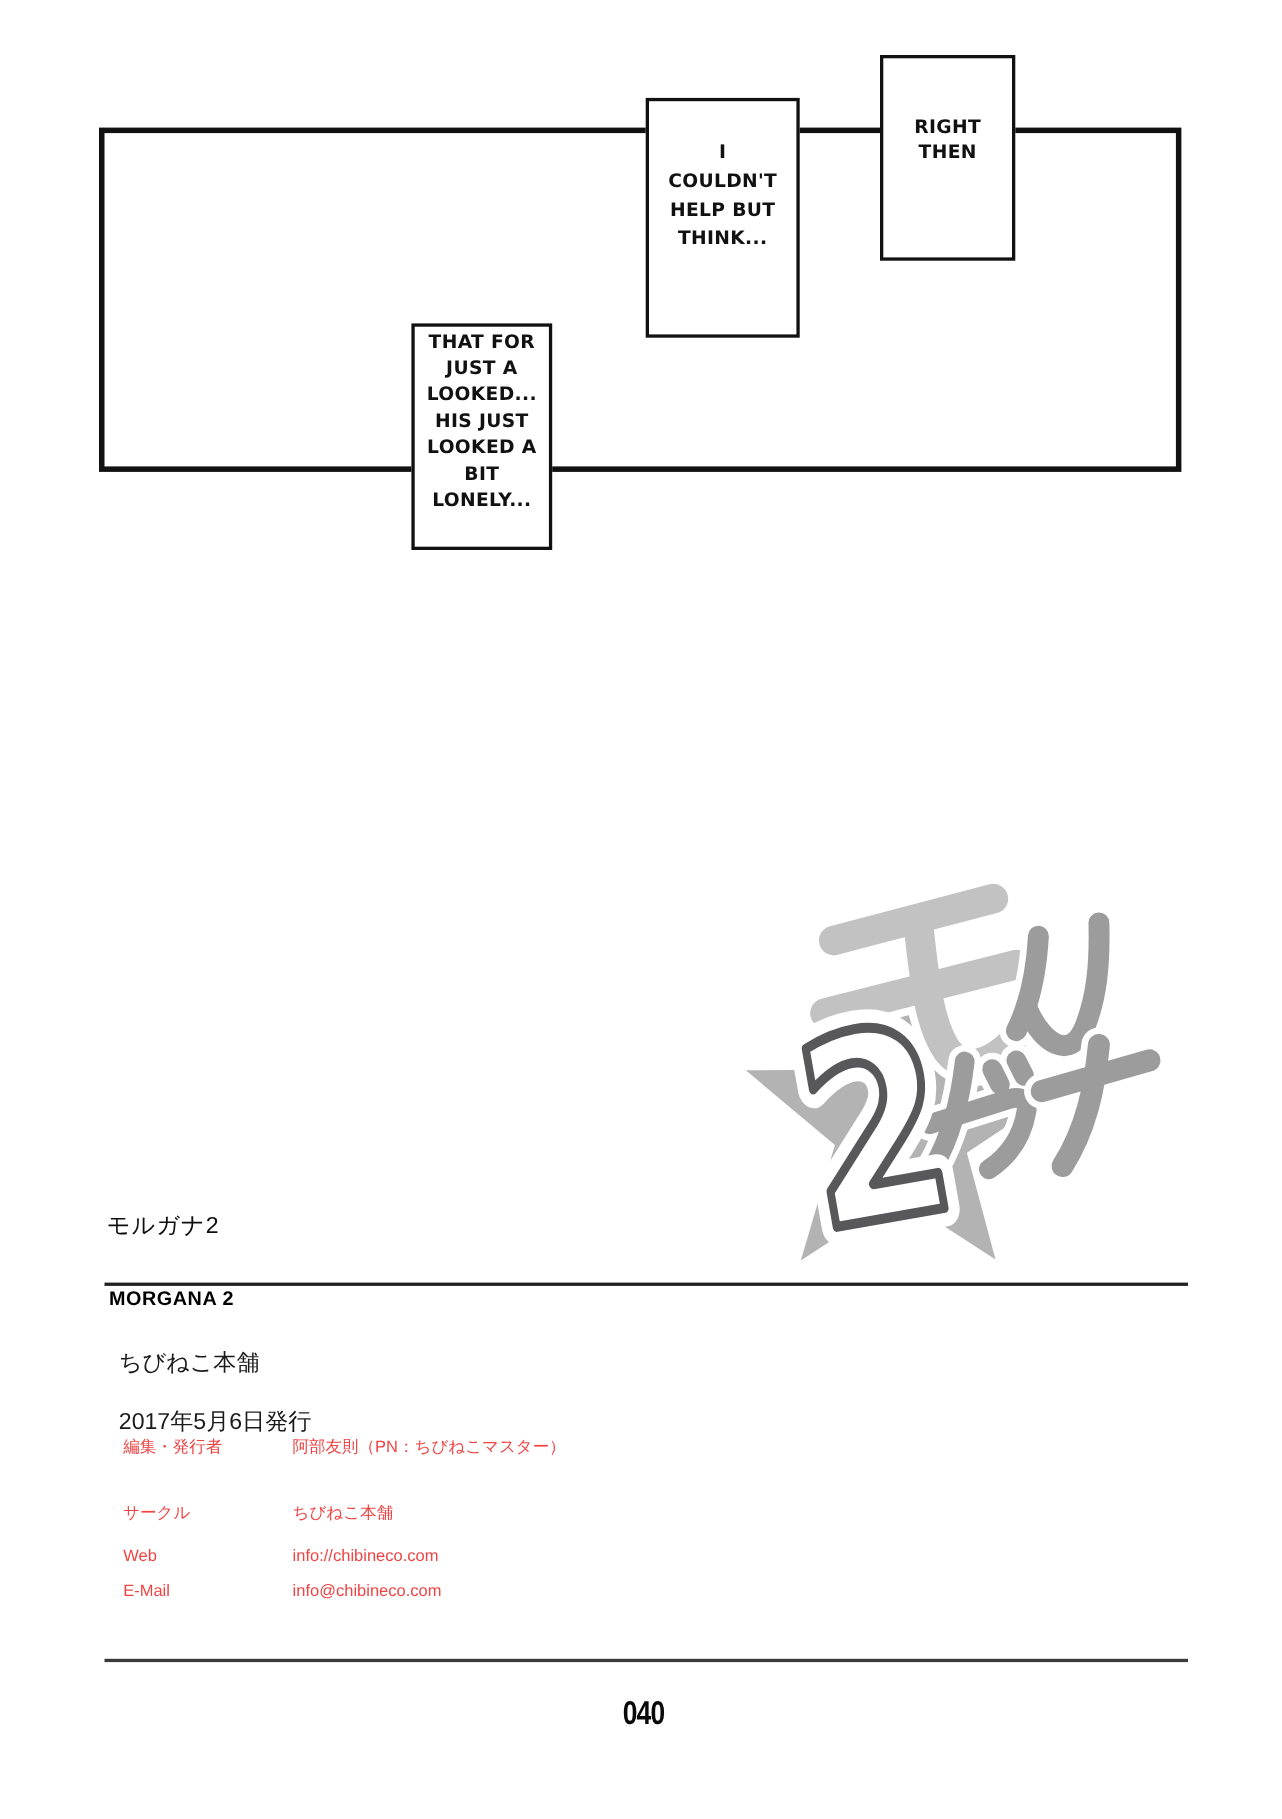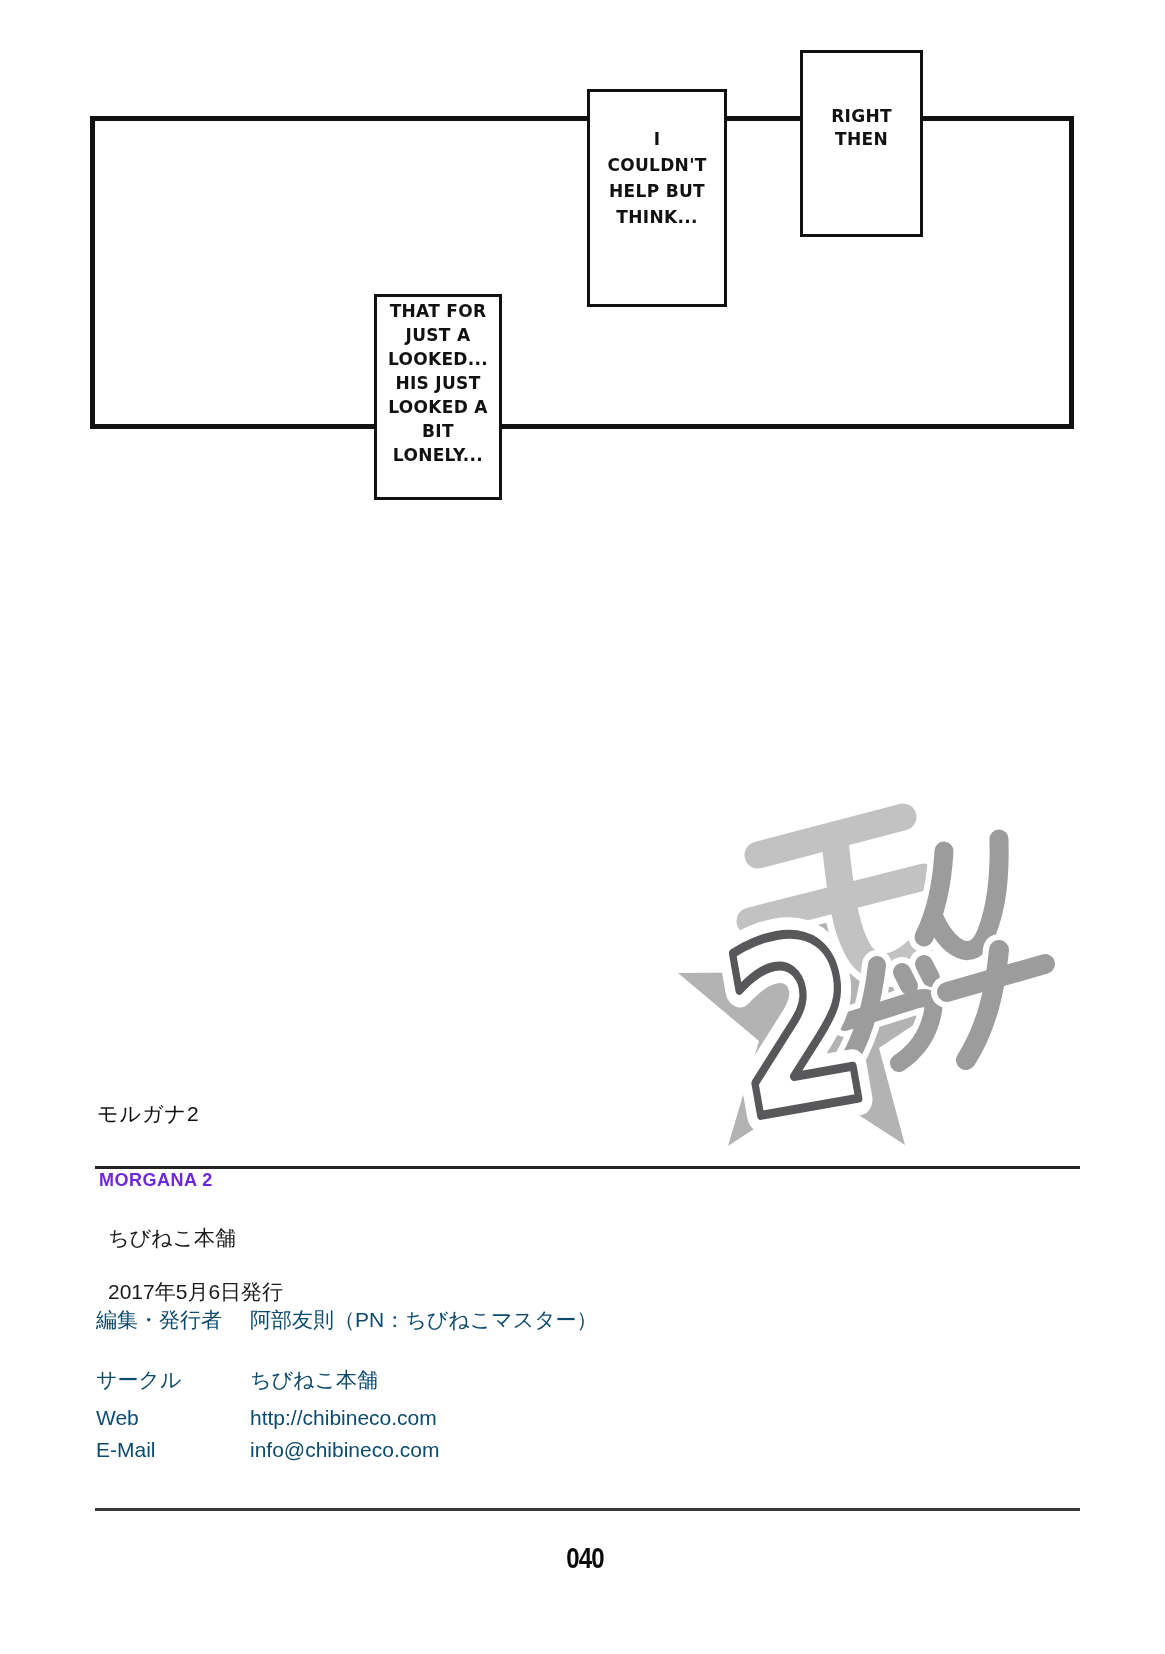--- a/index.html
+++ b/index.html
@@ -19,25 +19,25 @@
   }
   .caption .line{white-space:nowrap;}
   #cap-right{left:800px;top:50px;width:123px;height:187px;padding-top:52px;line-height:23px;}
   #cap-middle{left:587px;top:89px;width:140px;height:218px;padding-top:34px;line-height:26px;}
   #cap-left{left:374px;top:294px;width:128px;height:206px;padding-top:2px;line-height:24px;}
   
   #logo{position:absolute;left:620px;top:740px;width:480px;height:430px;z-index:1;}
   
   .title-jp{position:absolute;left:97px;top:1100px;font-size:21px;font-weight:normal;color:#0e0e0e;letter-spacing:1px;}
   .title-rule{position:absolute;left:95px;top:1166px;width:985px;height:3px;background:#222;}
-  .title-en{position:absolute;left:99px;top:1170px;font-size:18px;font-weight:bold;letter-spacing:.5px;color:#6d28d9;}
+  .title-en{position:absolute;left:99px;top:1170px;font-size:18px;font-weight:bold;letter-spacing:.5px;color:#000000;}
   .pub-line{position:absolute;left:108px;font-size:21px;color:#1a1a1a;}
   #pub-name{top:1224px;}
   #pub-date{top:1250px;margin-top:28px;}
-  .cred-row{position:absolute;left:96px;font-size:21px;color:#0c4a6e;white-space:nowrap;}
+  .cred-row{position:absolute;left:112px;font-size:15px;color:#ef4444;white-space:nowrap;}
   .cred-row .lab{display:inline-block;width:154px;}
   #row-0{top:1306px;}
   #row-1{top:1338px;margin-top:28px;}
   #row-2{top:1406px;}
   #row-3{top:1438px;}
   #row-4{top:1470px;}
   .bottom-rule{position:absolute;left:95px;top:1508px;width:985px;height:3px;background:#3a3a3a;}
   .page-num{
     position:absolute;left:560px;top:1541px;width:50px;text-align:center;
     font-size:30px;font-weight:bold;color:#0a0a0a;transform:scaleX(0.8);transform-origin:center;
@@ -140,21 +140,21 @@
   <div class="pub-line" id="pub-name">ちびねこ本舗</div>
   <div class="pub-line" id="pub-date">2017年5月6日発行</div>
 
   <div class="cred-row" id="row-0">
     <span class="lab">編集・発行者</span><span class="val">阿部友則（PN：ちびねこマスター）</span>
   </div>
   <div class="cred-row" id="row-1">
     <span class="lab">サークル</span><span class="val">ちびねこ本舗</span>
   </div>
   <div class="cred-row" id="row-2">
-    <span class="lab">Web</span><span class="val">http://chibineco.com</span>
+    <span class="lab">Web</span><span class="val">info://chibineco.com</span>
   </div>
   <div class="cred-row" id="row-3">
     <span class="lab">E-Mail</span><span class="val">info@chibineco.com</span>
   </div>
 
   <div class="bottom-rule"></div>
   <div class="page-num">040</div>
 
 </div>
 

